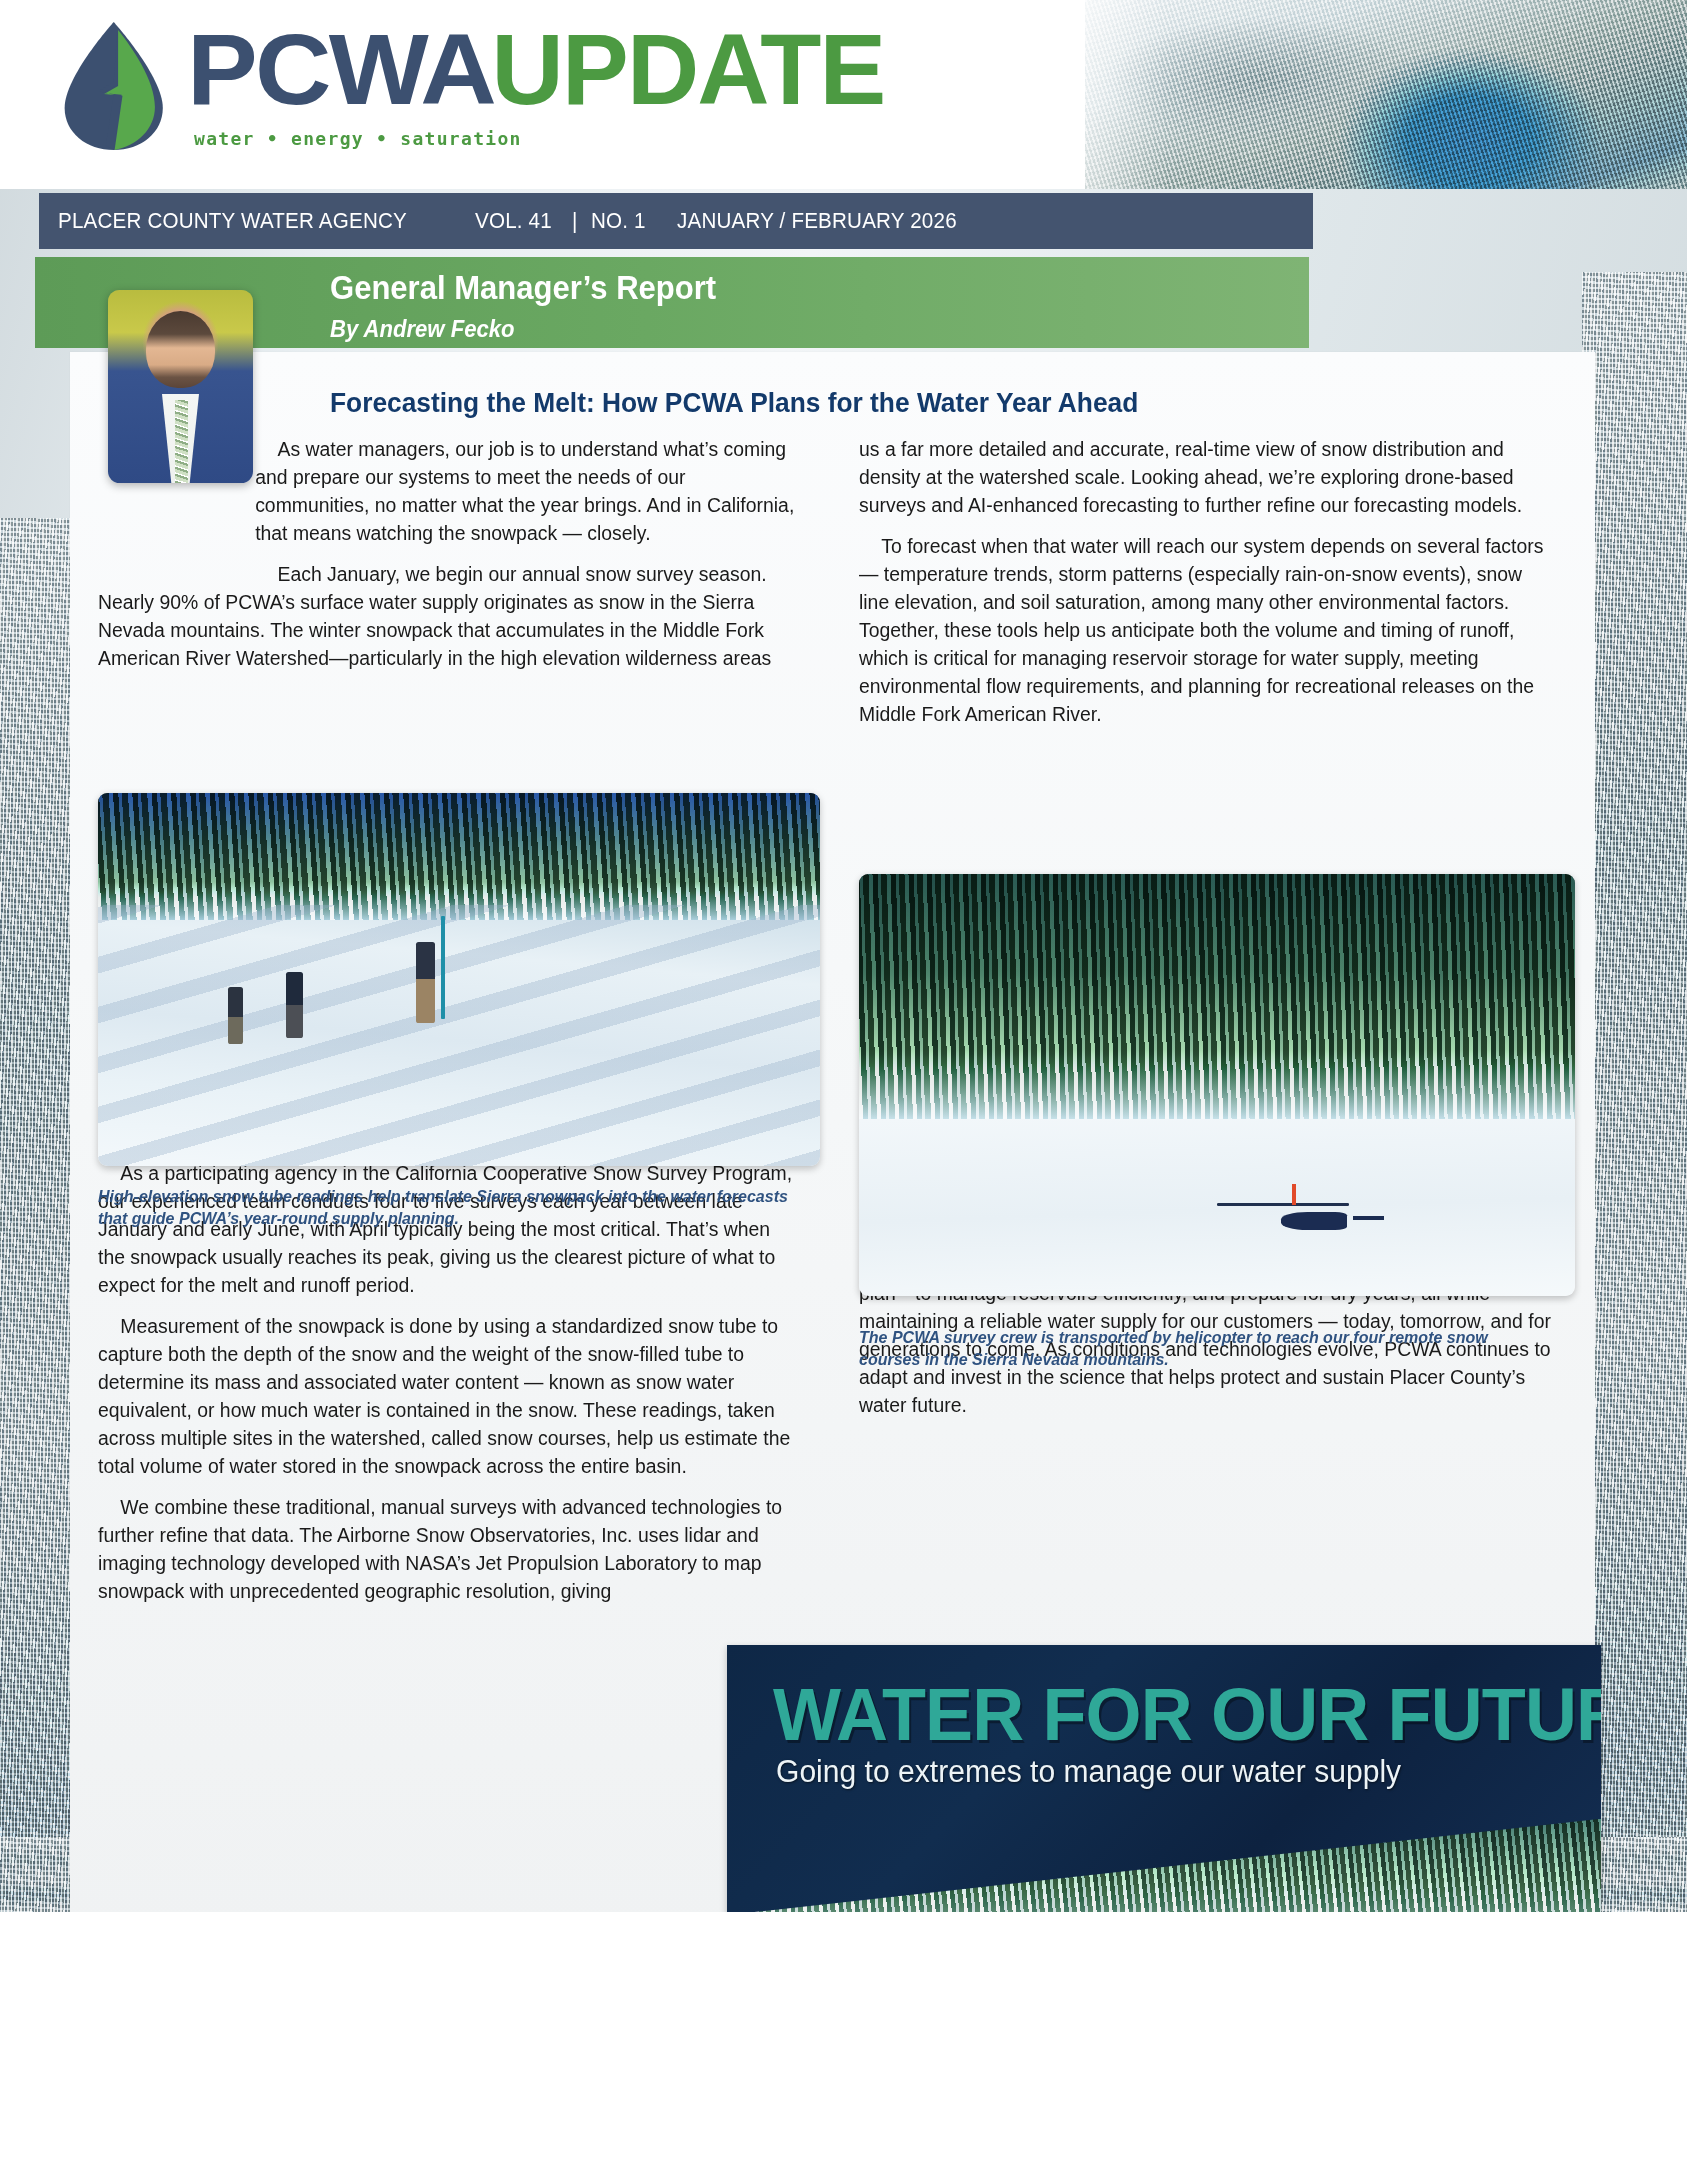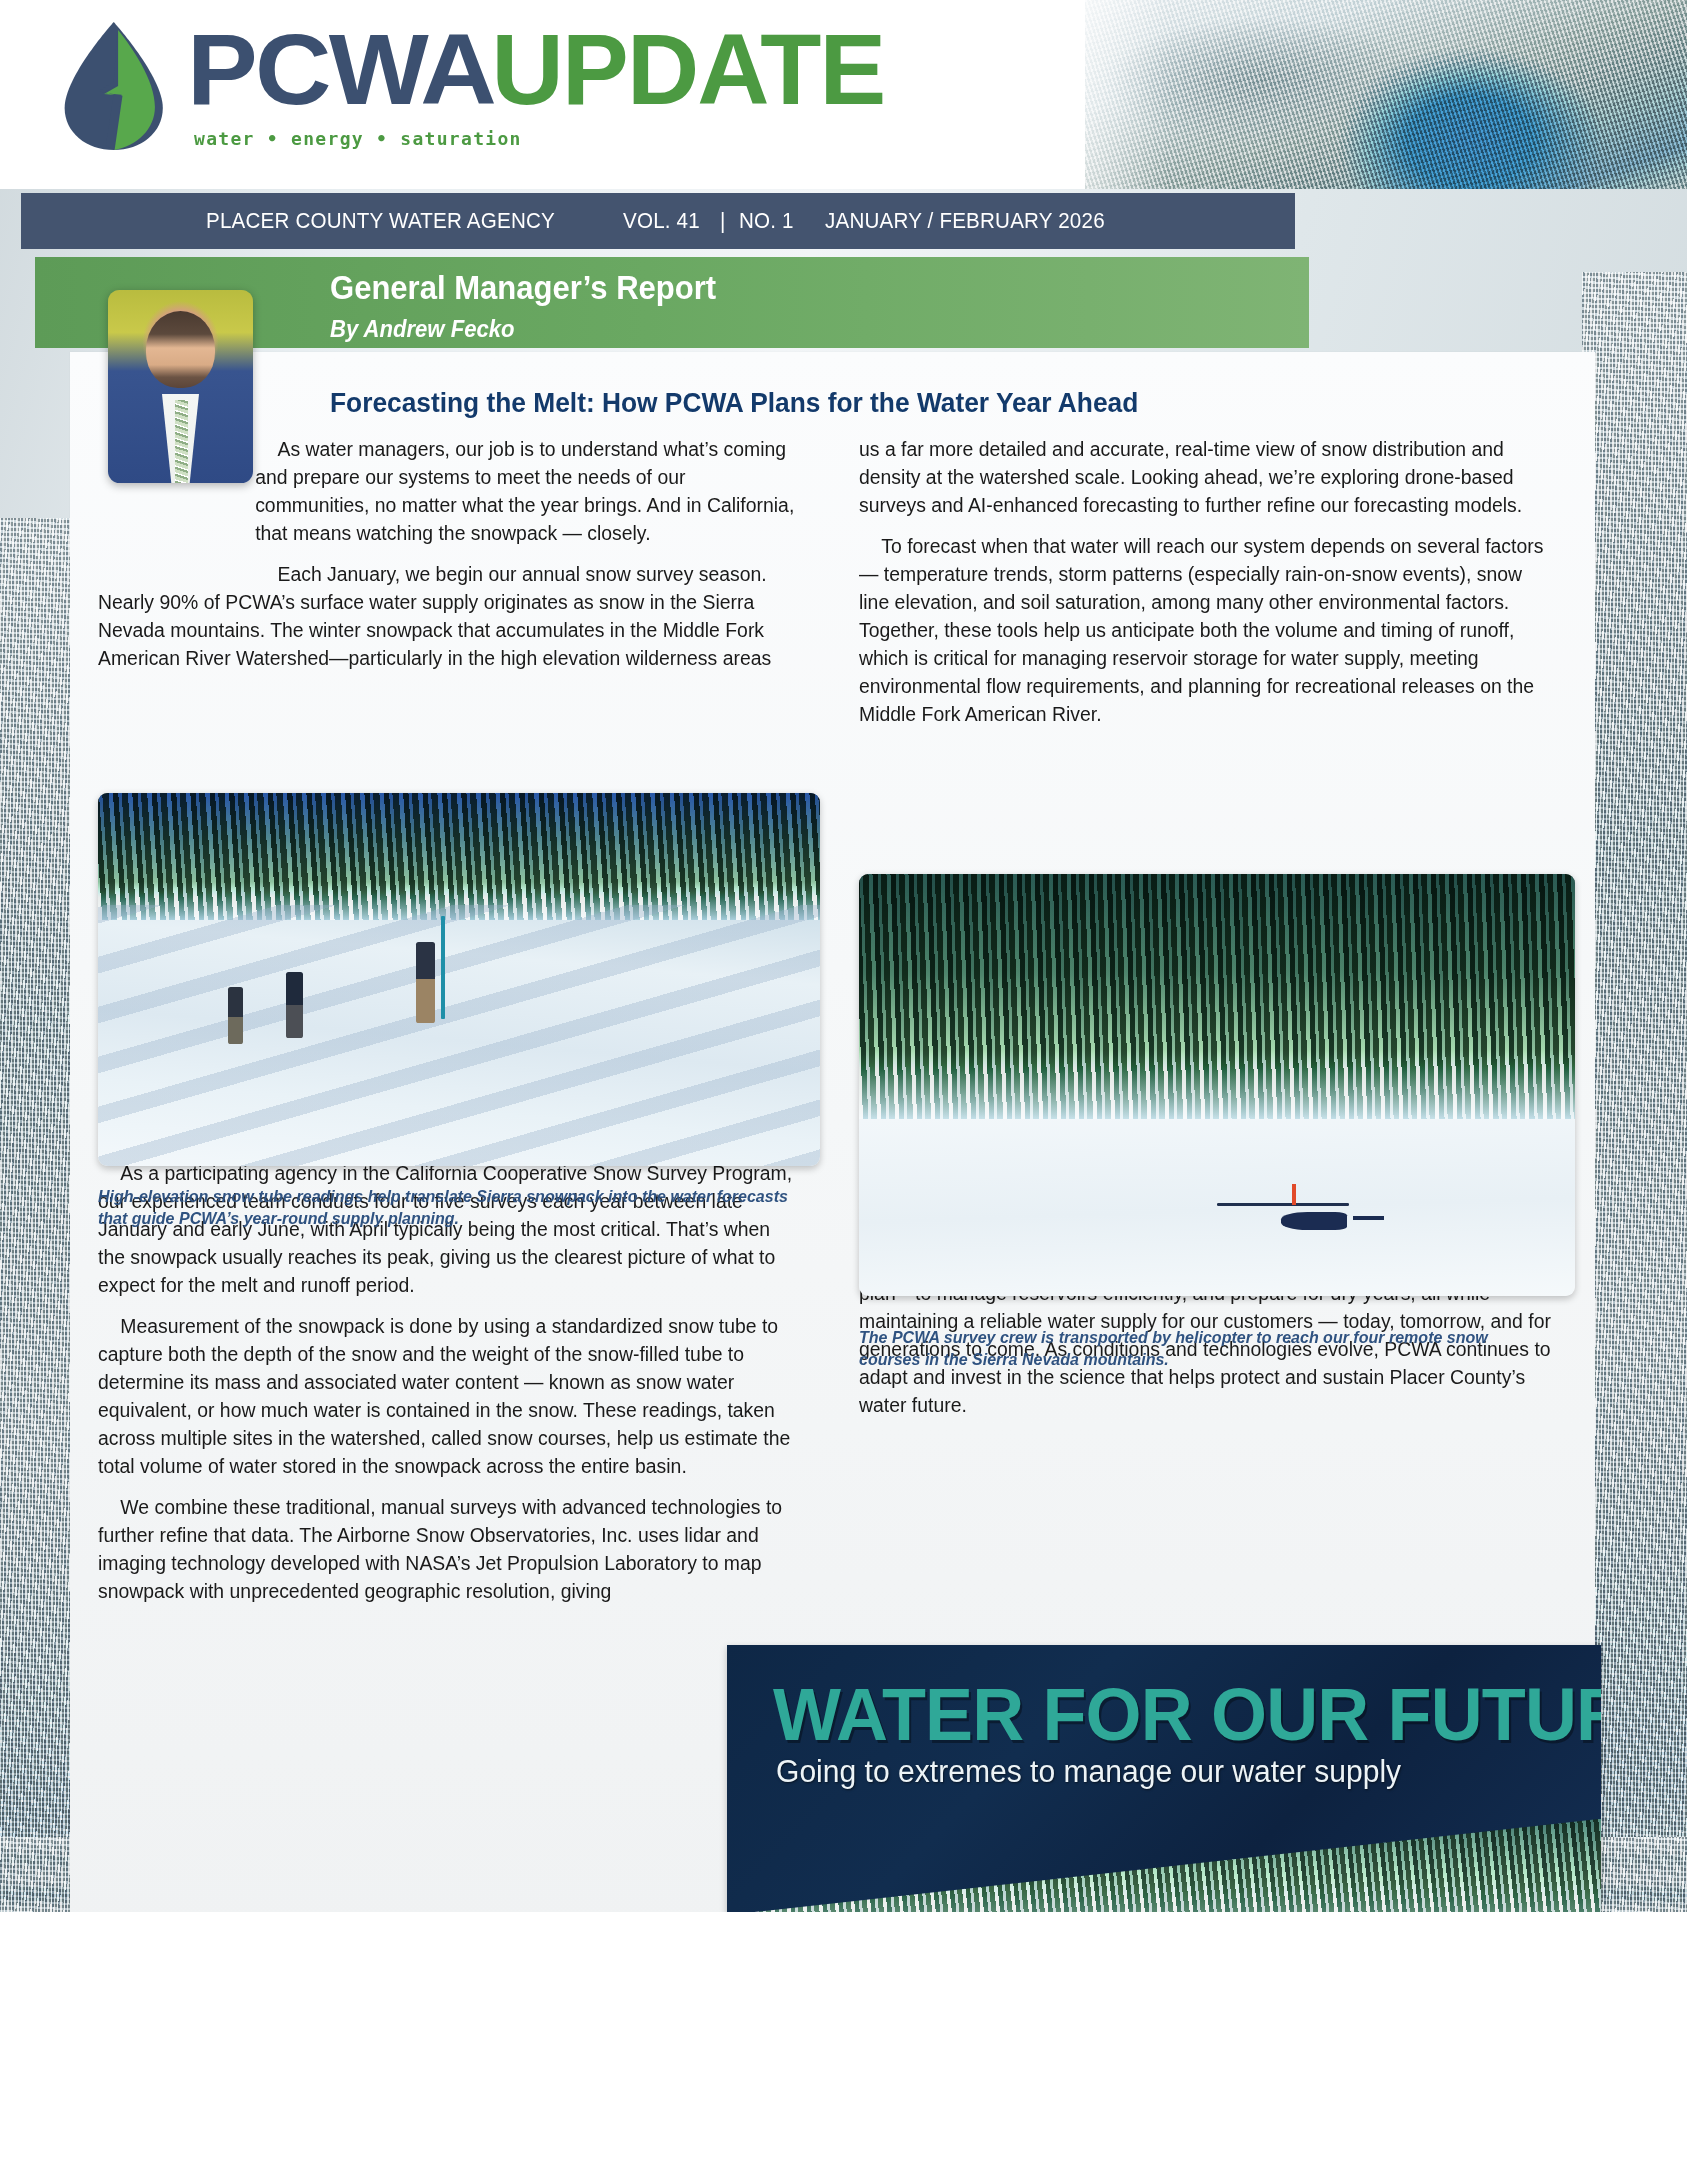--- a/index.html
+++ b/index.html
@@ -79,22 +79,22 @@
     margin-left: 15px;
   }
   #logo-tag {
     position:absolute; left:132px; top:112px;
     font-family: "DejaVu Sans Mono", monospace;
     font-size: 18px; font-weight:700; letter-spacing: 1.3px; color:#4c9a42;
   }
 
   
   #volume-bar {
-    position:absolute; left:21px; top:193px; width:1274px; height:56px;
-    background:#44546f; display:flex; align-items:center; padding-left:19px;justify-content:center;
+    position:absolute; left:39px; top:193px; width:1274px; height:56px;
+    background:#44546f; display:flex; align-items:center; padding-left:19px;
   }
   .vb-text {
     color:#ffffff; font-size:22.4px; letter-spacing:0.2px;
     font-family:"Liberation Sans", sans-serif; font-weight:400;
     transform: scaleX(.92); transform-origin:left center; white-space:nowrap;
   }
   #vb-agency { }
   #vb-vol { margin-left: 38px; }
   #vb-sep  { margin-left: 13px; }
   #vb-no   { margin-left: 13px; }

